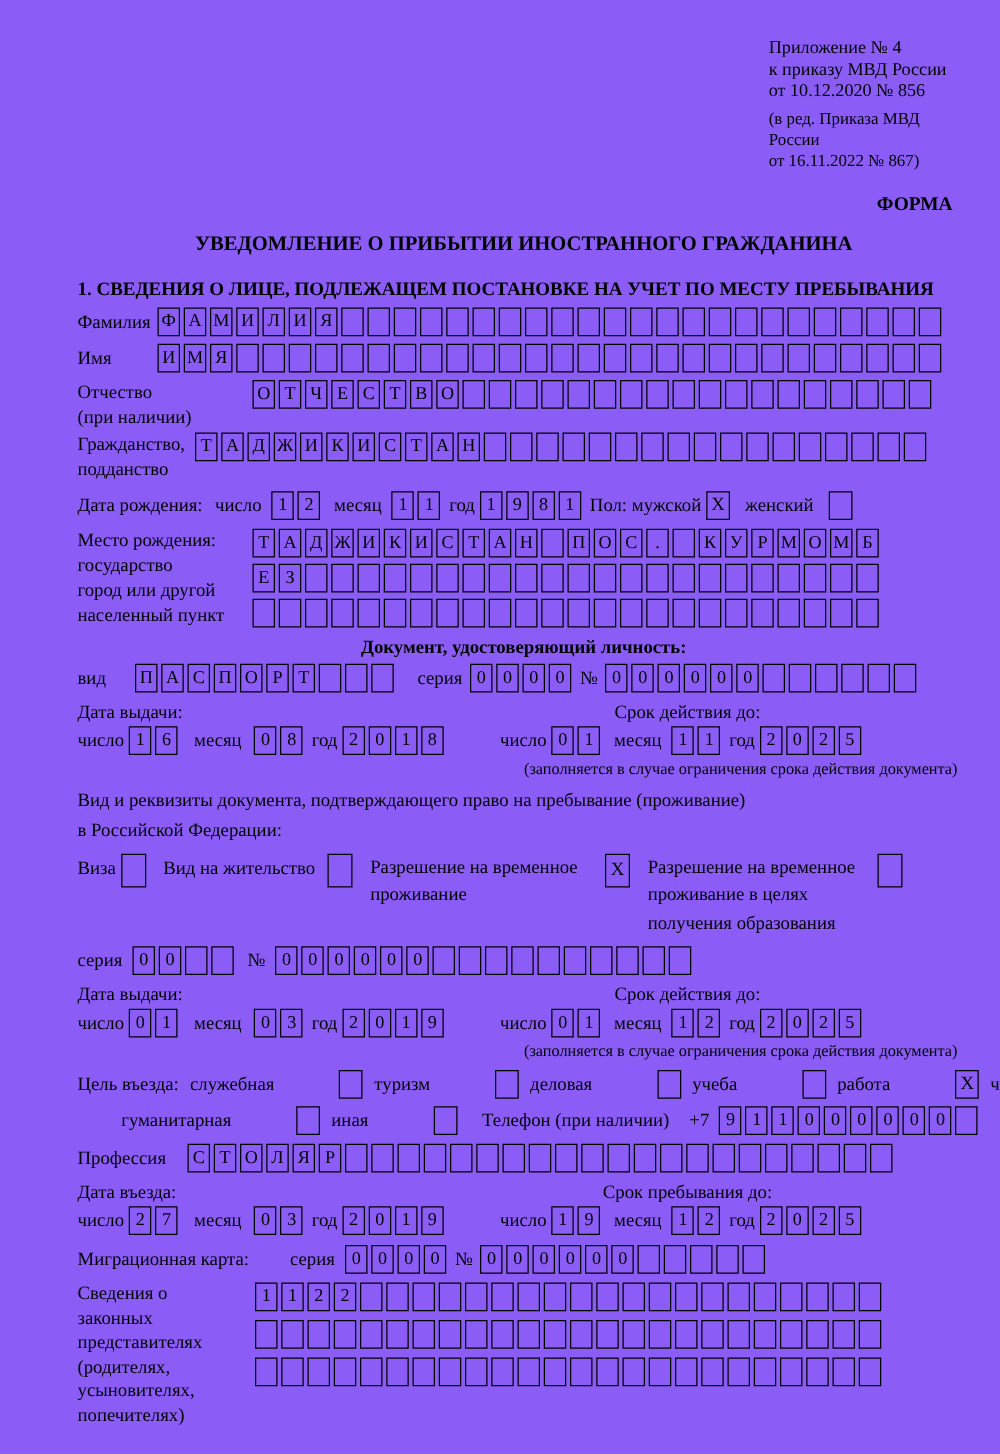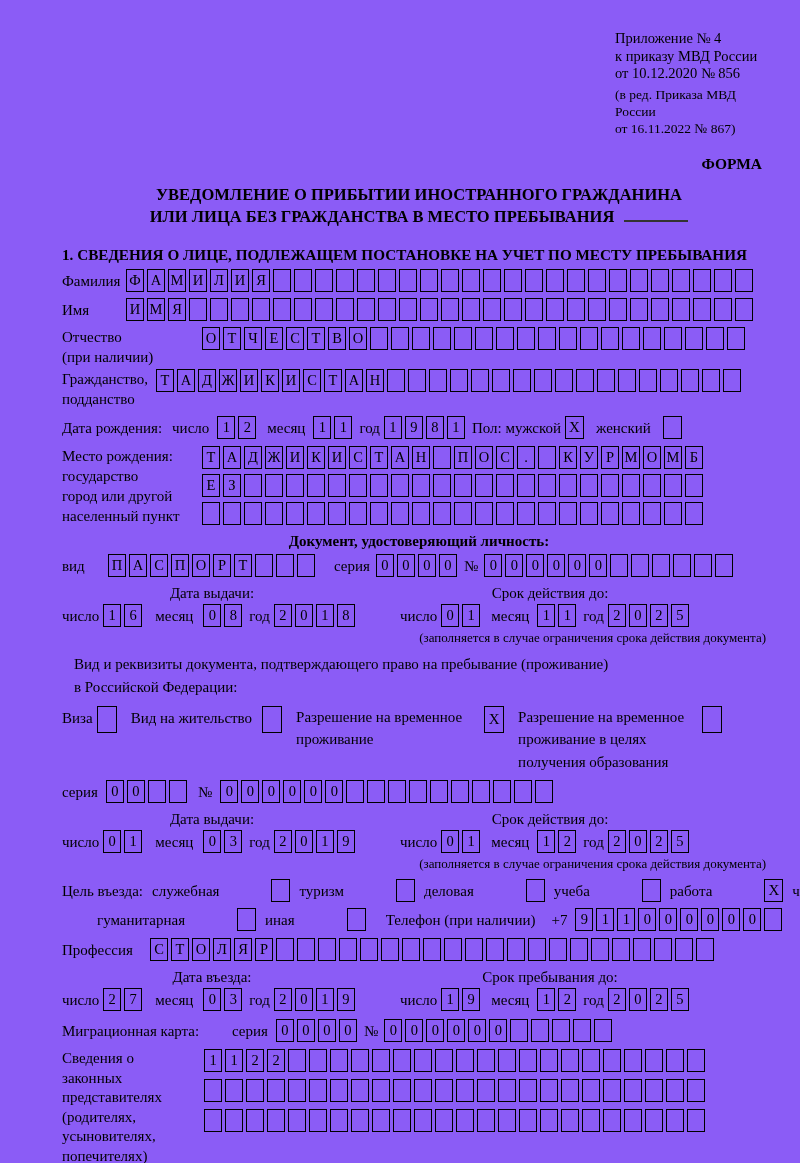--- a/index.html
+++ b/index.html
@@ -36,26 +36,26 @@
   .ml4{margin-left:4px} .ml6{margin-left:6px} .ml8{margin-left:8px} .ml10{margin-left:10px}
   .ml12{margin-left:12px} .ml14{margin-left:14px} .ml16{margin-left:16px} .ml20{margin-left:20px}
   .ml26{margin-left:26px}
 
   .doc-title { text-align: center; font-weight: bold; font-size: 15px; margin-top: 7px; }
 
   .dates { display: flex; margin-top: 7px; font-size: 15px; }
   .dcol-l { width: 338px; flex: none; }
   .dcol-r { flex: 1; }
   .dtitle { font-size: 15px; margin-bottom: 2px; }
-  .dcol-l .dtitle { width: 300px; text-align: center; }
+  .dcol-l .dtitle { width: 300px; text-align: left; }
   .dcol-r .dtitle { width: 300px; text-align: center; }
   .dline { display: flex; align-items: flex-start; }
   .dnote { text-align: right; font-size: 13px; margin-top: 2px; padding-right: 10px; }
 
-  .intro { font-size: 15px; line-height: 1.55; margin-top: 7px; margin-left: 12px; }
+  .intro { font-size: 15px; line-height: 1.55; margin-top: 7px; }
   .visa-row { display: flex; align-items: flex-start; margin-top: 6px; font-size: 15px; }
   .vlbl-c { text-align: left; line-height: 1.5; flex: none; }
 
   .pair { display: inline-flex; align-items: flex-start; margin-left: 9px; gap: 47px; }
   .pair .plbl { margin-right: 5px; line-height: 24px; white-space: nowrap; }
 
   .rep-row { display: flex; align-items: flex-start; margin-top: 6px; }
   .rep-lbl { width: 142px; flex: none; font-size: 15px; line-height: 19.5px; }
   .rep-cells .cells { margin-bottom: 7px; }
 </style>
@@ -70,21 +70,20 @@
     <div>от 10.12.2020 № 856</div>
   </div>
   <div class="edition">
     <div>(в ред. Приказа МВД России</div>
     <div>от 16.11.2022 № 867)</div>
   </div>
   <div class="form-label">ФОРМА</div>
 
   <div class="title">
     <div>УВЕДОМЛЕНИЕ О ПРИБЫТИИ ИНОСТРАННОГО ГРАЖДАНИНА</div>
-    <div><span>ИЛИ ЛИЦА БЕЗ ГРАЖДАНСТВА В МЕСТО ПРЕБЫВАНИЯ</span><span class="blank-line"></span></div>
   </div>
 
   <div class="sec1">1. СВЕДЕНИЯ О ЛИЦЕ, ПОДЛЕЖАЩЕМ ПОСТАНОВКЕ НА УЧЕТ ПО МЕСТУ ПРЕБЫВАНИЯ</div>
 
   <div class="row">
     <span class="lbl w64">Фамилия</span>
     <span class="cells">
         <span class="cell">Ф</span>
         <span class="cell">А</span>
         <span class="cell">М</span>

